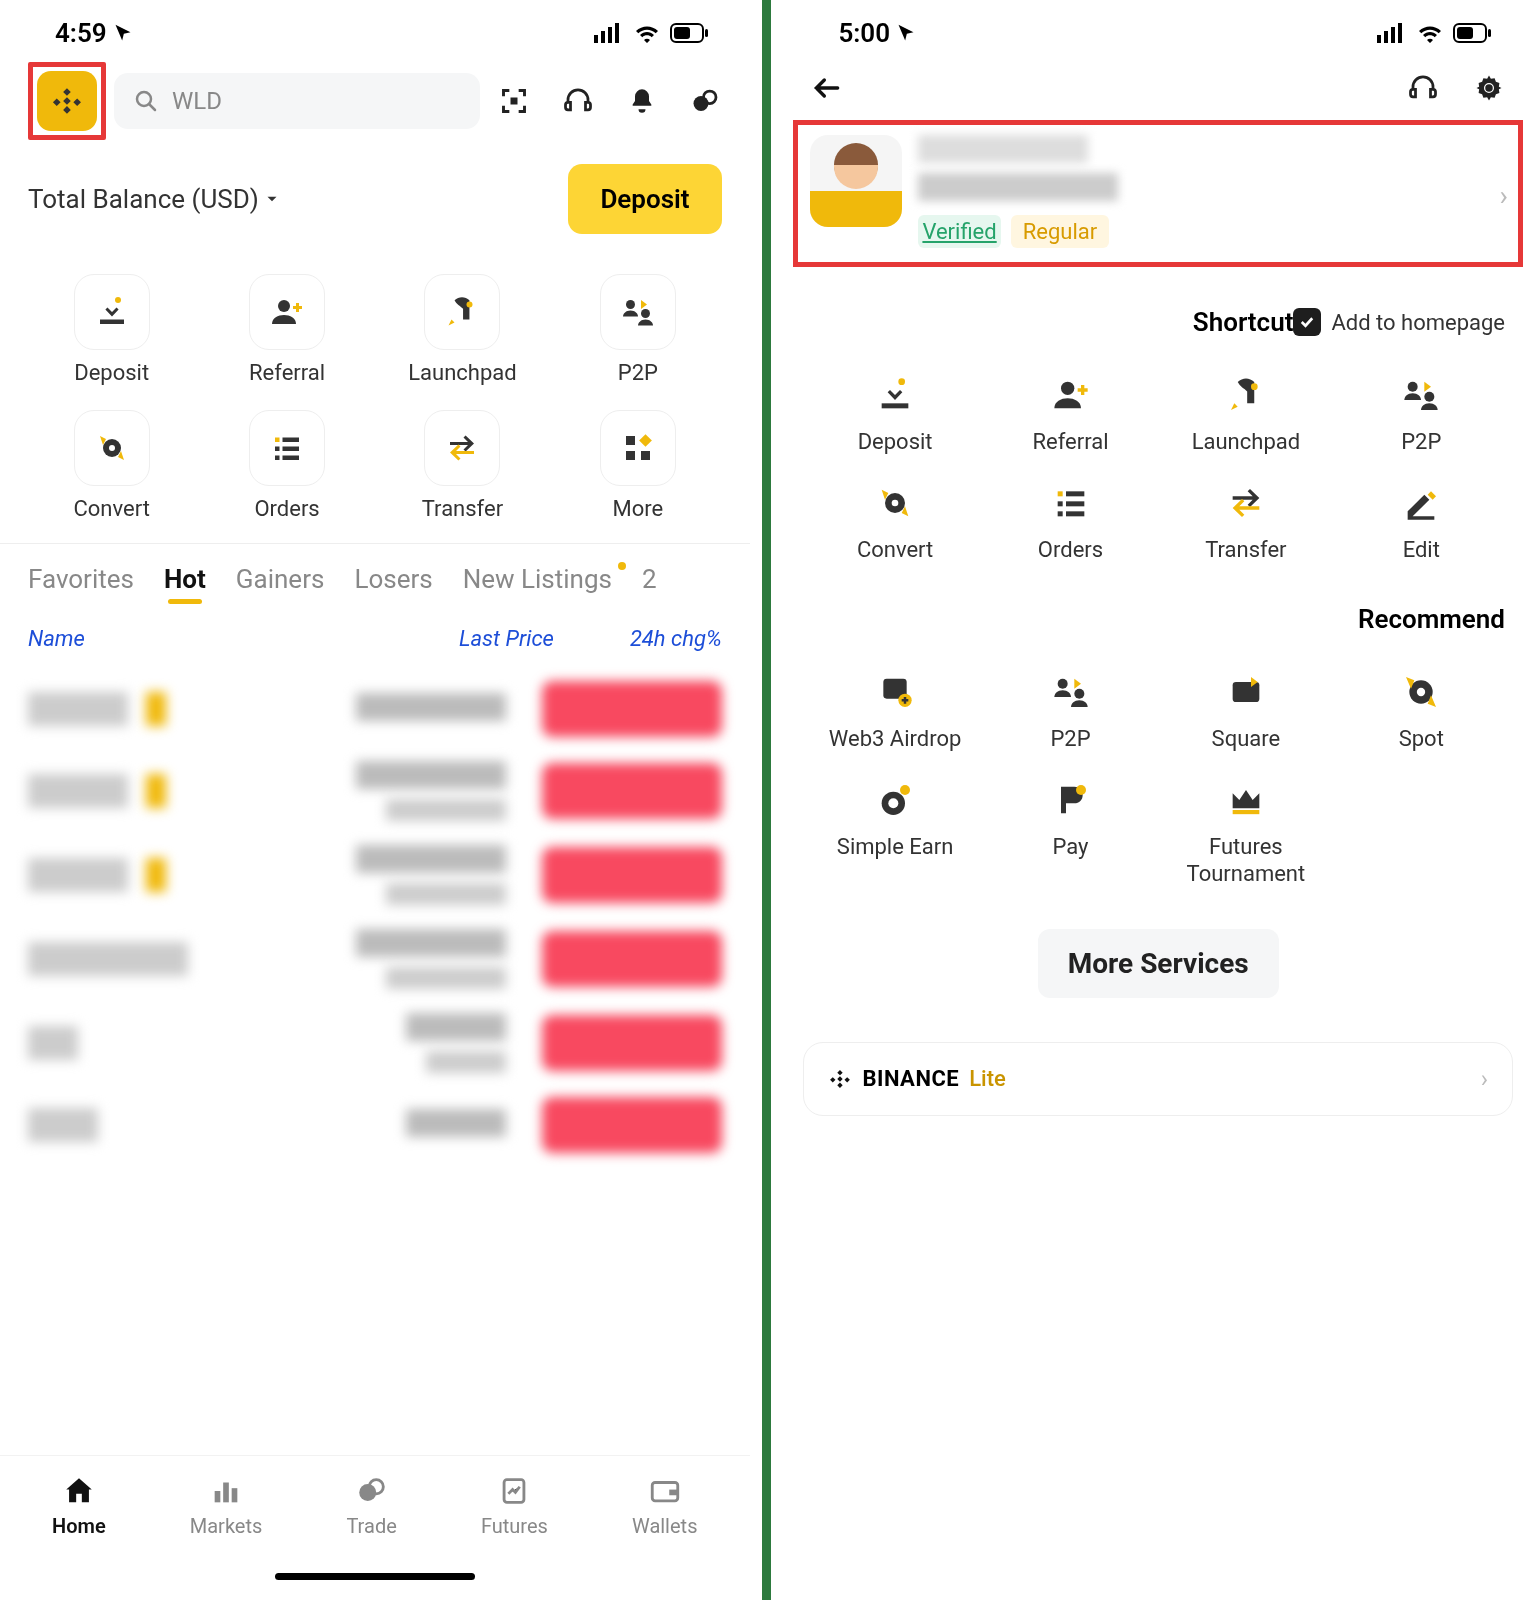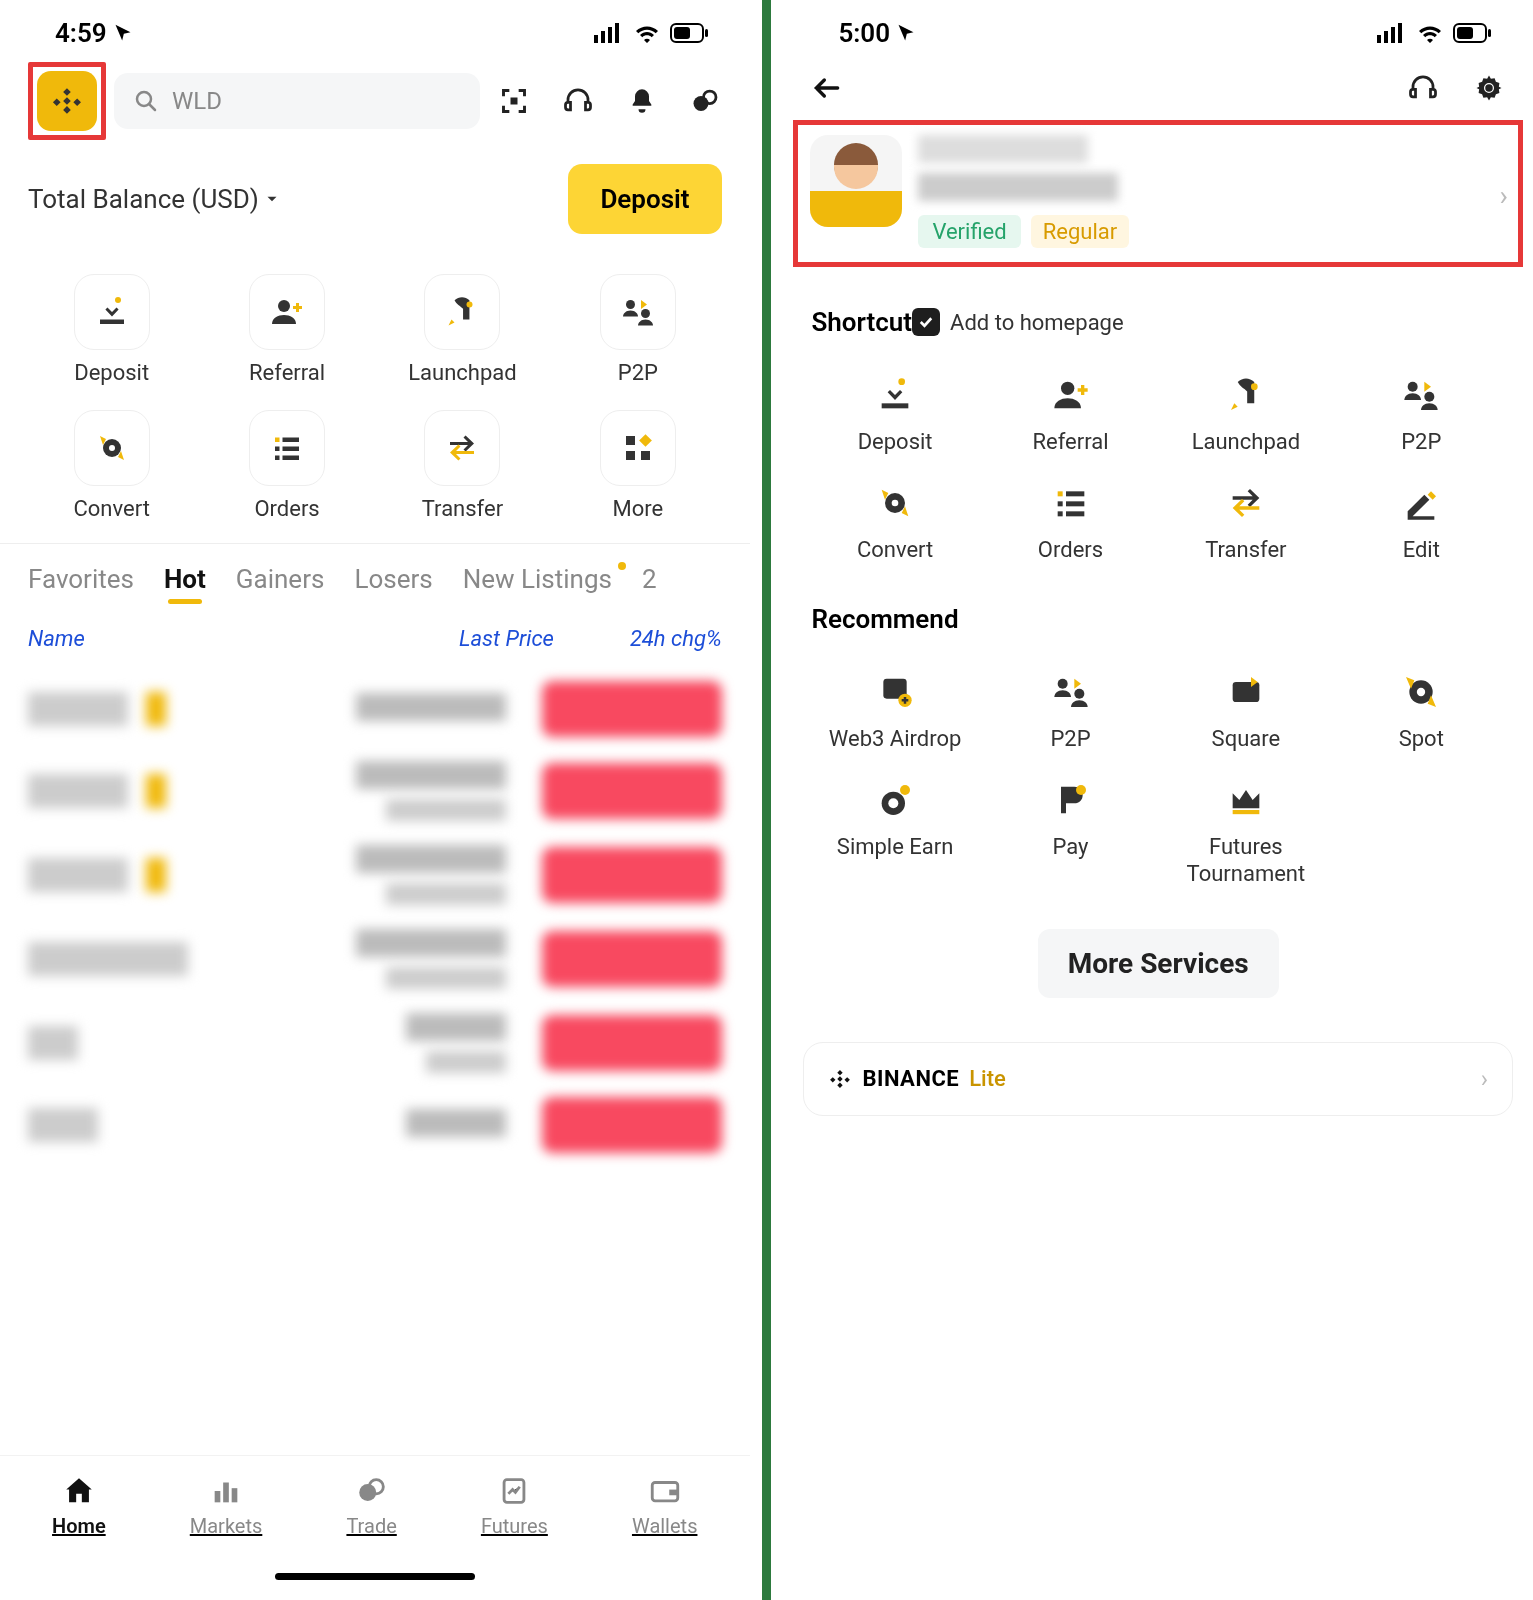--- a/index.html
+++ b/index.html
@@ -40,41 +40,41 @@
 
 .market-row { display:flex; align-items:center; padding:12px 28px; gap:18px; }
 .blur-name { width:100px; height:34px; background:#ccc; filter:blur(6px); }
 .blur-mini { width:20px; height:34px; background:#F0B90B; filter:blur(6px); }
 .spacer { flex:1; }
 .blur-price { width:150px; height:28px; background:#bbb; filter:blur(6px); margin-bottom:4px; }
 .blur-price2 { width:120px; height:22px; background:#ccc; filter:blur(6px); }
 .price-col { display:flex; flex-direction:column; align-items:flex-end; gap:6px; margin-right:18px; }
 .chg-badge { width:180px; height:56px; background:#f84960; border-radius:10px; filter:blur(6px); }
 
-.bottom-nav { position:absolute; bottom:0; left:0; right:0; background:#fff; display:flex; justify-content:space-around; align-items:flex-start; padding:18px 10px 62px 10px; border-top:1px solid #f2f2f2;text-decoration:underline; }
+.bottom-nav { position:absolute; bottom:0; left:0; right:0; background:#fff; display:flex; justify-content:space-around; align-items:flex-start; padding:18px 10px 62px 10px; border-top:1px solid #f2f2f2; }
 .nav-item { display:flex; flex-direction:column; align-items:center; gap:6px; color:#888; font-size:20px; }
 .nav-item.active { color:#111; font-weight:600; }
 .home-ind { position:absolute; bottom:20px; left:50%; transform:translateX(-50%); width:200px; height:7px; background:#000; border-radius:4px; }
 
 .header2 { display:flex; align-items:center; justify-content:space-between; padding:24px 28px 10px 28px; }
 .header2 .icons { display:flex; gap:34px; }
 
 .profile-card { margin:6px 10px 20px 10px; border:5px solid #e63838; padding:10px 12px 14px 12px; display:flex; align-items:flex-start; gap:16px; position:relative; }
 .avatar-box { width:92px; height:92px; background:#f5f5f5; border-radius:18px; position:relative; overflow:hidden; }
 .avatar-head{ position:absolute; top:8px; left:50%; transform:translateX(-50%); width:44px; height:44px; background:#8a5a3b; border-radius:50%;}
 .avatar-face{ position:absolute; top:30px; left:50%; transform:translateX(-50%); width:44px; height:24px; background:#f5c79e; border-radius:0 0 22px 22px;}
 .avatar-body{ position:absolute; bottom:0; left:0; right:0; height:36px; background:#F0B90B; }
 .profile-blur1 { width:170px; height:28px; background:#ddd; filter:blur(5px); margin-bottom:10px; }
 .profile-blur2 { width:200px; height:28px; background:#ccc; filter:blur(5px); margin-bottom:14px; }
 .badges { display:flex; gap:10px; }
-.badge-green { background:#e6f7ef; color:#25a36a; padding:4px 14px; border-radius:6px; font-size:22px; }
+.badge-green { background:#e6f7ef; color:#25a36a; padding:4px 4px; border-radius:6px; font-size:22px;text-decoration:underline; }
 .badge-yellow { background:#fff6e0; color:#d89b00; padding:4px 12px; border-radius:6px; font-size:22px; }
 .chev { position:absolute; right:10px; top:54px; color:#bbb; font-size:28px; }
 
-.section-row { display:flex; align-items:center; justify-content:flex-start; padding:20px 28px 6px 28px; font-size:26px; font-weight:600; }
+.section-row { display:flex; align-items:center; justify-content:flex-end; padding:20px 28px 6px 28px; font-size:26px; font-weight:600; }
 .addhome { font-weight:400; font-size:22px; display:flex; align-items:center; gap:10px; color:#333; }
 .checkbox-on { width:28px; height:28px; background:#1e1e1e; border-radius:6px; display:flex; align-items:center; justify-content:center; color:#fff; }
 .more-services { display:block; margin:22px auto; background:#f5f6f7; border:none; border-radius:12px; padding:18px 30px; font-size:28px; font-weight:700; color:#222; }
 
 .lite-card { margin:44px 20px 0 20px; border:1px solid #eee; border-radius:20px; padding:22px 24px; display:flex; align-items:center; justify-content:space-between; }
 .lite-left { display:flex; align-items:center; gap:10px; font-size:22px; font-weight:700; letter-spacing:0.5px; }
 .lite-left .lite-word { color:#c99400; font-weight:500; letter-spacing:0; }
 .chev2 { color:#bbb; font-size:24px; }
 </style>
 </head>

